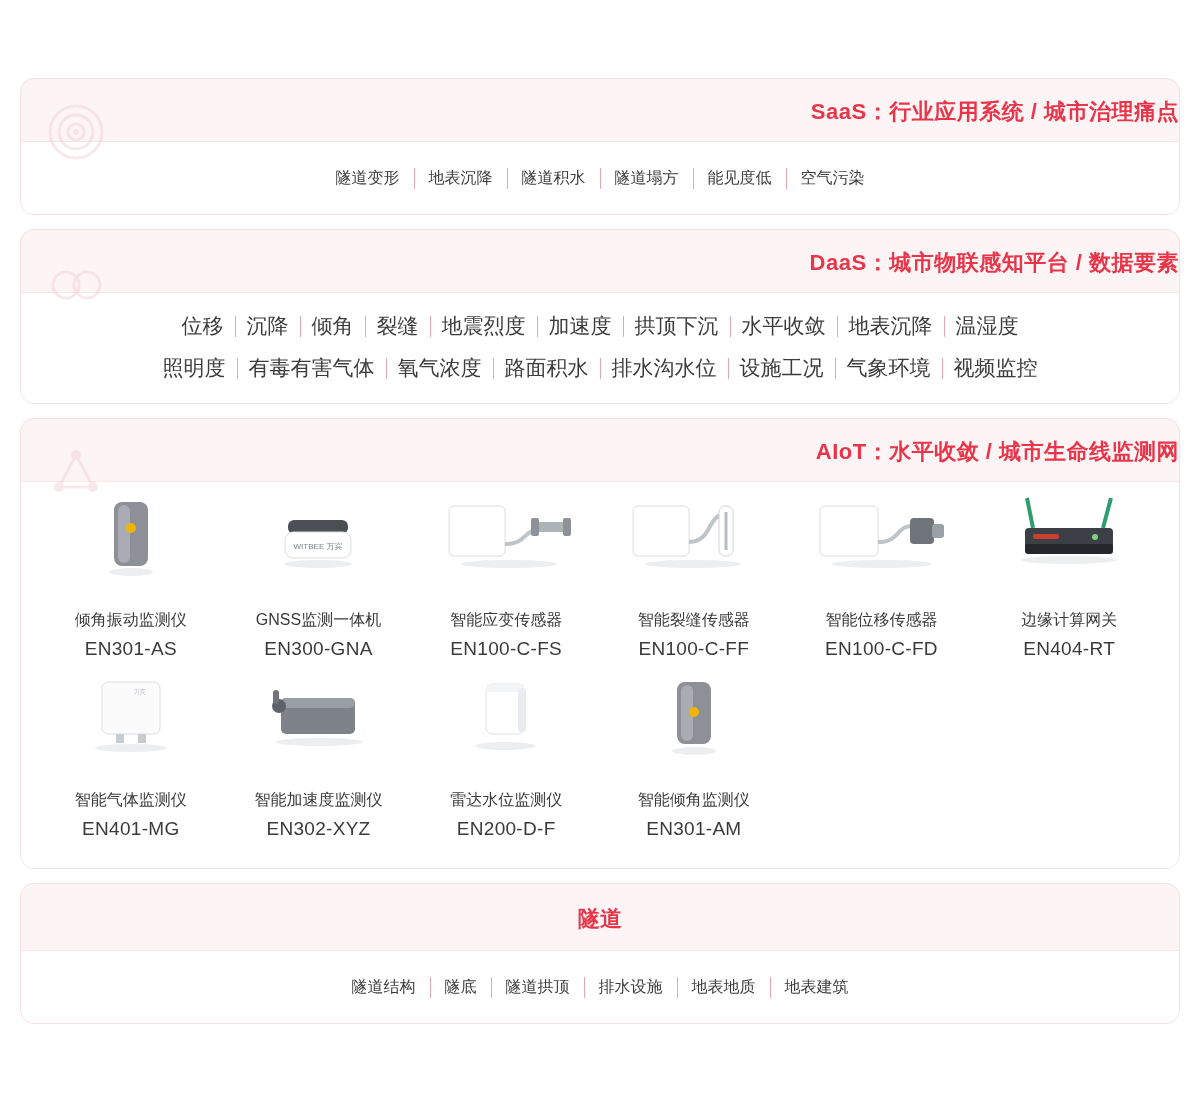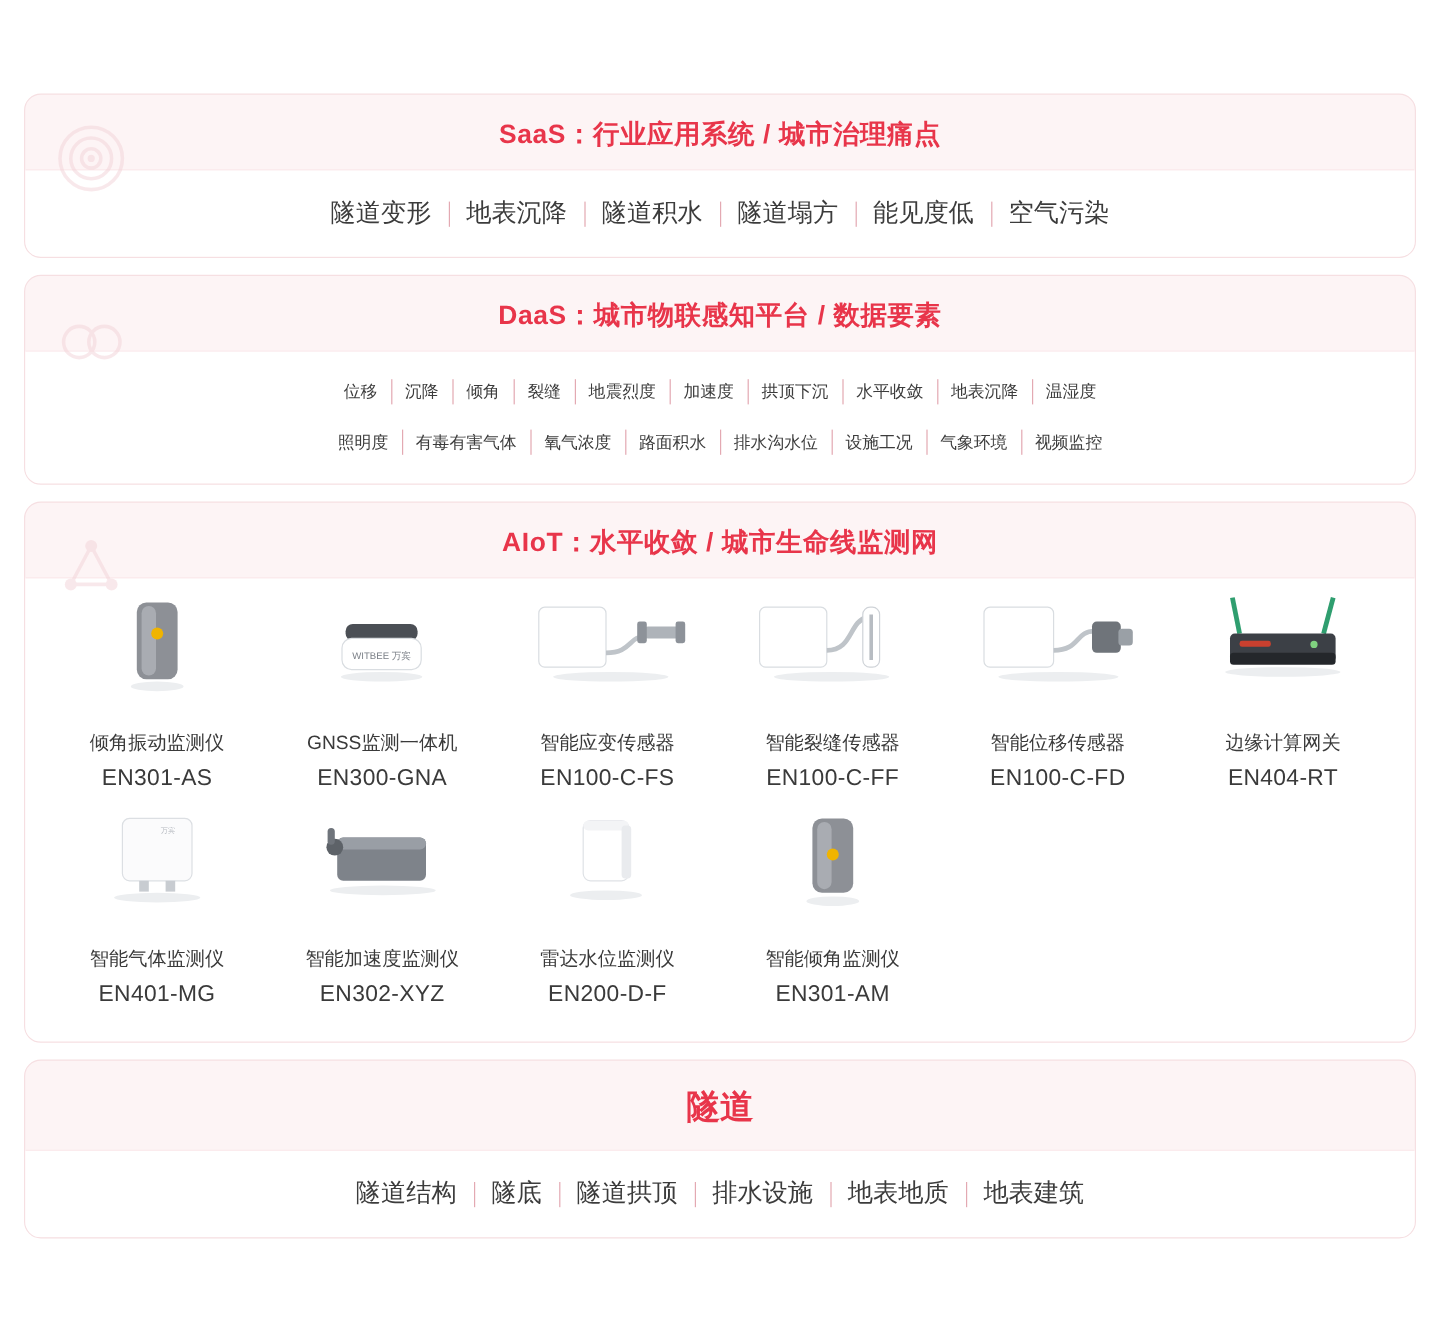--- a/index.html
+++ b/index.html
@@ -23,21 +23,21 @@
   }
   .panel {
     position: relative;
     border: 1px solid #f6dfe2;
     border-radius: 14px;
     background: #fdf4f5;
     margin-bottom: 14px;
     overflow: hidden;
   }
   .panel-title {
-    text-align: center;
+    text-align: right;
     font-size: 22px;
     font-weight: bold;
     color: #e8354a;
     padding: 18px 0 14px 0;
     letter-spacing: 0.5px;
   }
   .panel-body {
     background: #ffffff;
     margin: 0;
     border-top: 1px solid #fae6e9;
@@ -57,42 +57,42 @@
   
   .tagrow {
     display: flex;
     flex-wrap: wrap;
     justify-content: center;
     align-items: center;
     padding: 18px 10px;
     gap: 0px;
   }
   .tag {
-    font-size: 21px;
+    font-size: 16px;
     color: #3c3c3c;
     padding: 0 14px;
     white-space: nowrap;
     line-height: 36px;
   }
   .divider {
     width: 1px;
     height: 21px;
     background: #e3a9b2;
     display: inline-block;
   }
 
   
   .daas-body { padding: 12px 8px 14px 8px; }
   .daas-line {
     display: flex;
     flex-wrap: nowrap;
     justify-content: center;
     align-items: center;
   }
-  .daas-line .tag { padding: 0 11px; font-size: 14px; line-height: 42px; }
+  .daas-line .tag { padding: 0 11px; font-size: 21px; line-height: 42px; }
 
   
   .grid {
     display: grid;
     grid-template-columns: repeat(6, 1fr);
     padding: 8px 16px 24px 16px;
     row-gap: 6px;
   }
   .cell {
     display: flex;
@@ -117,21 +117,21 @@
   .cell-model {
     font-size: 19px;
     color: #3a3a3a;
     line-height: 30px;
     letter-spacing: 0.3px;
   }
 
   
   .bottom-title {
     text-align: center;
-    font-size: 28px;
+    font-size: 22px;
     font-weight: bold;
     color: #e8354a;
     padding: 20px 0 16px 0;
   }
 </style>
 </head>
 <body>
 
 <div class="page">
 

